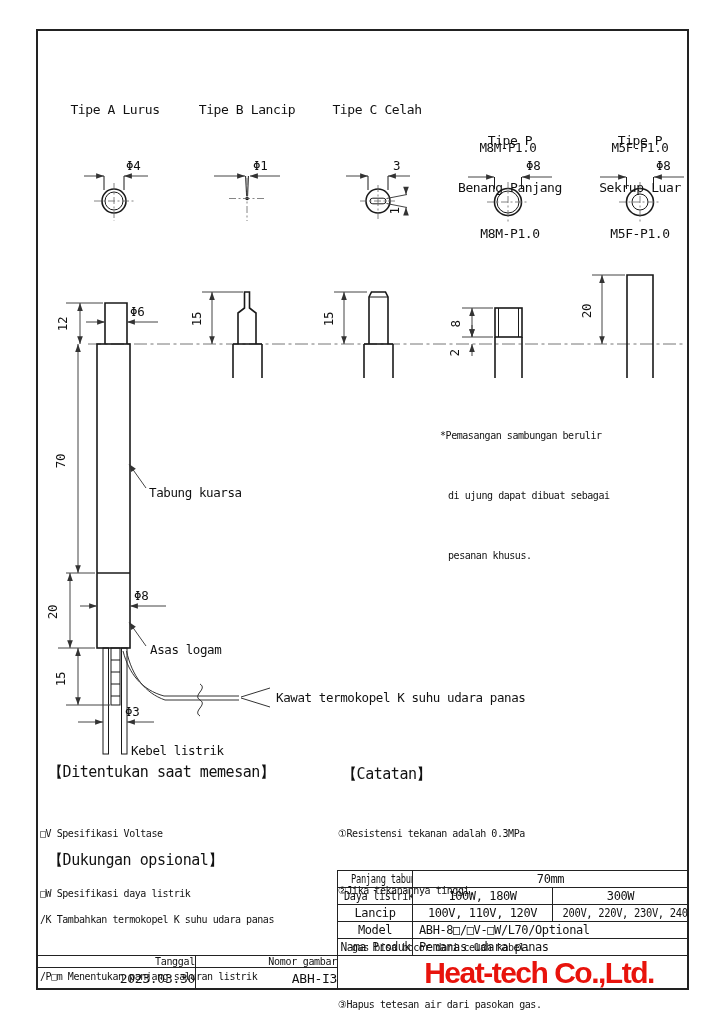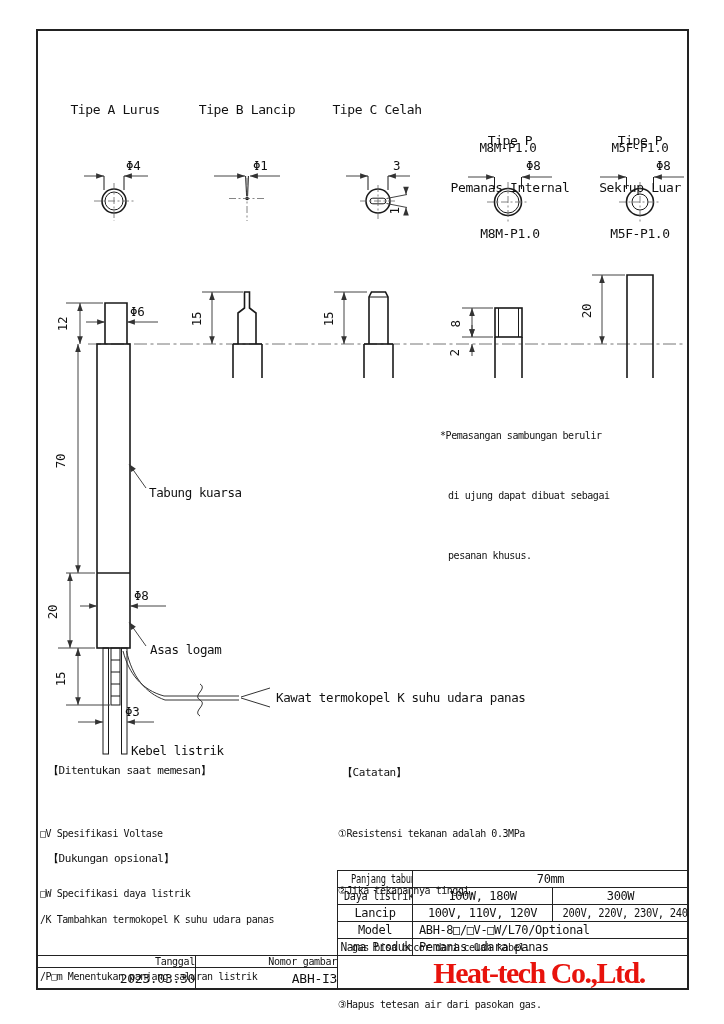--- a/index.html
+++ b/index.html
@@ -10,32 +10,32 @@
   .ol{fill:none;stroke:#1a1a1a;stroke-width:1.6;}
   .ol2{fill:none;stroke:#1a1a1a;stroke-width:1;}
   .wl{fill:none;stroke:#333;stroke-width:1;}
   .dl{fill:none;stroke:#444;stroke-width:1;}
   .cl{fill:none;stroke:#666;stroke-width:0.9;stroke-dasharray:13 3.5 3 3.5;}
   .cs{fill:none;stroke:#666;stroke-width:0.8;stroke-dasharray:7 2.5 2 2.5;}
   .border{fill:none;stroke:#222;stroke-width:2;}
   .dt{font-family:"DejaVu Sans Mono",monospace;font-size:12.5px;fill:#111;letter-spacing:-0.4px;}
   .txt{font-size:10px;letter-spacing:-0.45px;white-space:pre;line-height:20px;}
   .hdr{font-size:13px;letter-spacing:-0.4px;text-align:center;line-height:15.5px;white-space:pre;margin-top:48px;}
-  .blk-title{font-size:11px;letter-spacing:-0.45px;white-space:pre;}
+  .blk-title{font-size:15px;letter-spacing:-0.45px;white-space:pre;}
   table{border-collapse:collapse;table-layout:fixed;}
   .spec{width:351px;font-size:12px;letter-spacing:-0.4px;}
   .spec td{border:1.4px solid #222;height:16px;padding:0;text-align:center;overflow:hidden;white-space:nowrap;}
   .spec td.lft{text-align:left;padding-left:6px;}
   .tb{width:300px;font-size:13px;}
   .tb td{border:1.4px solid #222;padding:0;text-align:right;overflow:hidden;white-space:nowrap;}
   .tb .hrow td{height:11px;font-size:10px;letter-spacing:-0.3px;}
   .tb .vrow td{height:21px;letter-spacing:-0.3px;}
   .fit{display:inline-block;white-space:nowrap;}
   .logo{display:flex;align-items:center;justify-content:center;
-        font-family:Liberation Serif, serif;font-weight:bold;
+        font-family:Liberation Sans, sans-serif;font-weight:bold;
         font-size:30px;letter-spacing:-1.5px;color:#e8130c;}
 </style>
 </head>
 <body>
 
 <div class="page">
 
   <svg width="724" height="1024" viewBox="0 0 724 1024">
     <defs>
       <marker id="ar" viewBox="0 0 8 6" refX="7.5" refY="3" markerWidth="9" markerHeight="7" orient="auto-start-reverse">
@@ -206,39 +206,39 @@
       <line class="dl" x1="602" y1="275" x2="602" y2="344" marker-start="url(#ar)" marker-end="url(#ar)"></line>
       <text class="dt" x="591" y="311" text-anchor="middle" transform="rotate(-90 591 311)">20</text>
     </g>
   </svg>
 
   <div class="abs hdr" style="left:55px;top:54px;width:120px;">Tipe A Lurus</div>
   <div class="abs hdr" style="left:187px;top:54px;width:120px;">Tipe B Lancip</div>
   <div class="abs hdr" style="left:317px;top:54px;width:120px;">Tipe C Celah</div>
   <div class="abs hdr" style="left:443px;top:54px;width:134px;">
     <div>Tipe P</div>
-    <div>Pemanas Internal</div>
+    <div>Benang Panjang</div>
     <div>M8M-P1.0</div>
   </div>
   <div class="abs hdr" style="left:578px;top:54px;width:124px;">
     <div>Tipe P</div>
     <div>Sekrup Luar</div>
     <div>M5F-P1.0</div>
   </div>
 
   <div class="abs txt" style="left:440px;top:386px;">
     <div>*Pemasangan sambungan berulir</div>
     <div style="padding-left:8px;">di ujung dapat dibuat sebagai</div>
     <div style="padding-left:8px;">pesanan khusus.</div>
   </div>
 
   <div class="abs blk-title" style="left:48px;top:763px;">【Ditentukan saat memesan】</div>
   <div class="abs txt" style="left:40px;top:784px;">
     <div>□V Spesifikasi Voltase</div>
-    <div>□W Specifikasi daya listrik</div>
+    <div>□W Spesifikasi daya listrik</div>
   </div>
 
   <div class="abs blk-title" style="left:48px;top:851px;">【Dukungan opsional】</div>
   <div class="abs txt" style="left:40px;top:872px;line-height:19px;">
     <div>/K Tambahkan termokopel K suhu udara panas</div>
     <div>/P□m Menentukan panjang saluran listrik</div>
     
   </div>
 
   <div class="abs blk-title" style="left:342px;top:765px;">【Catatan】</div>

